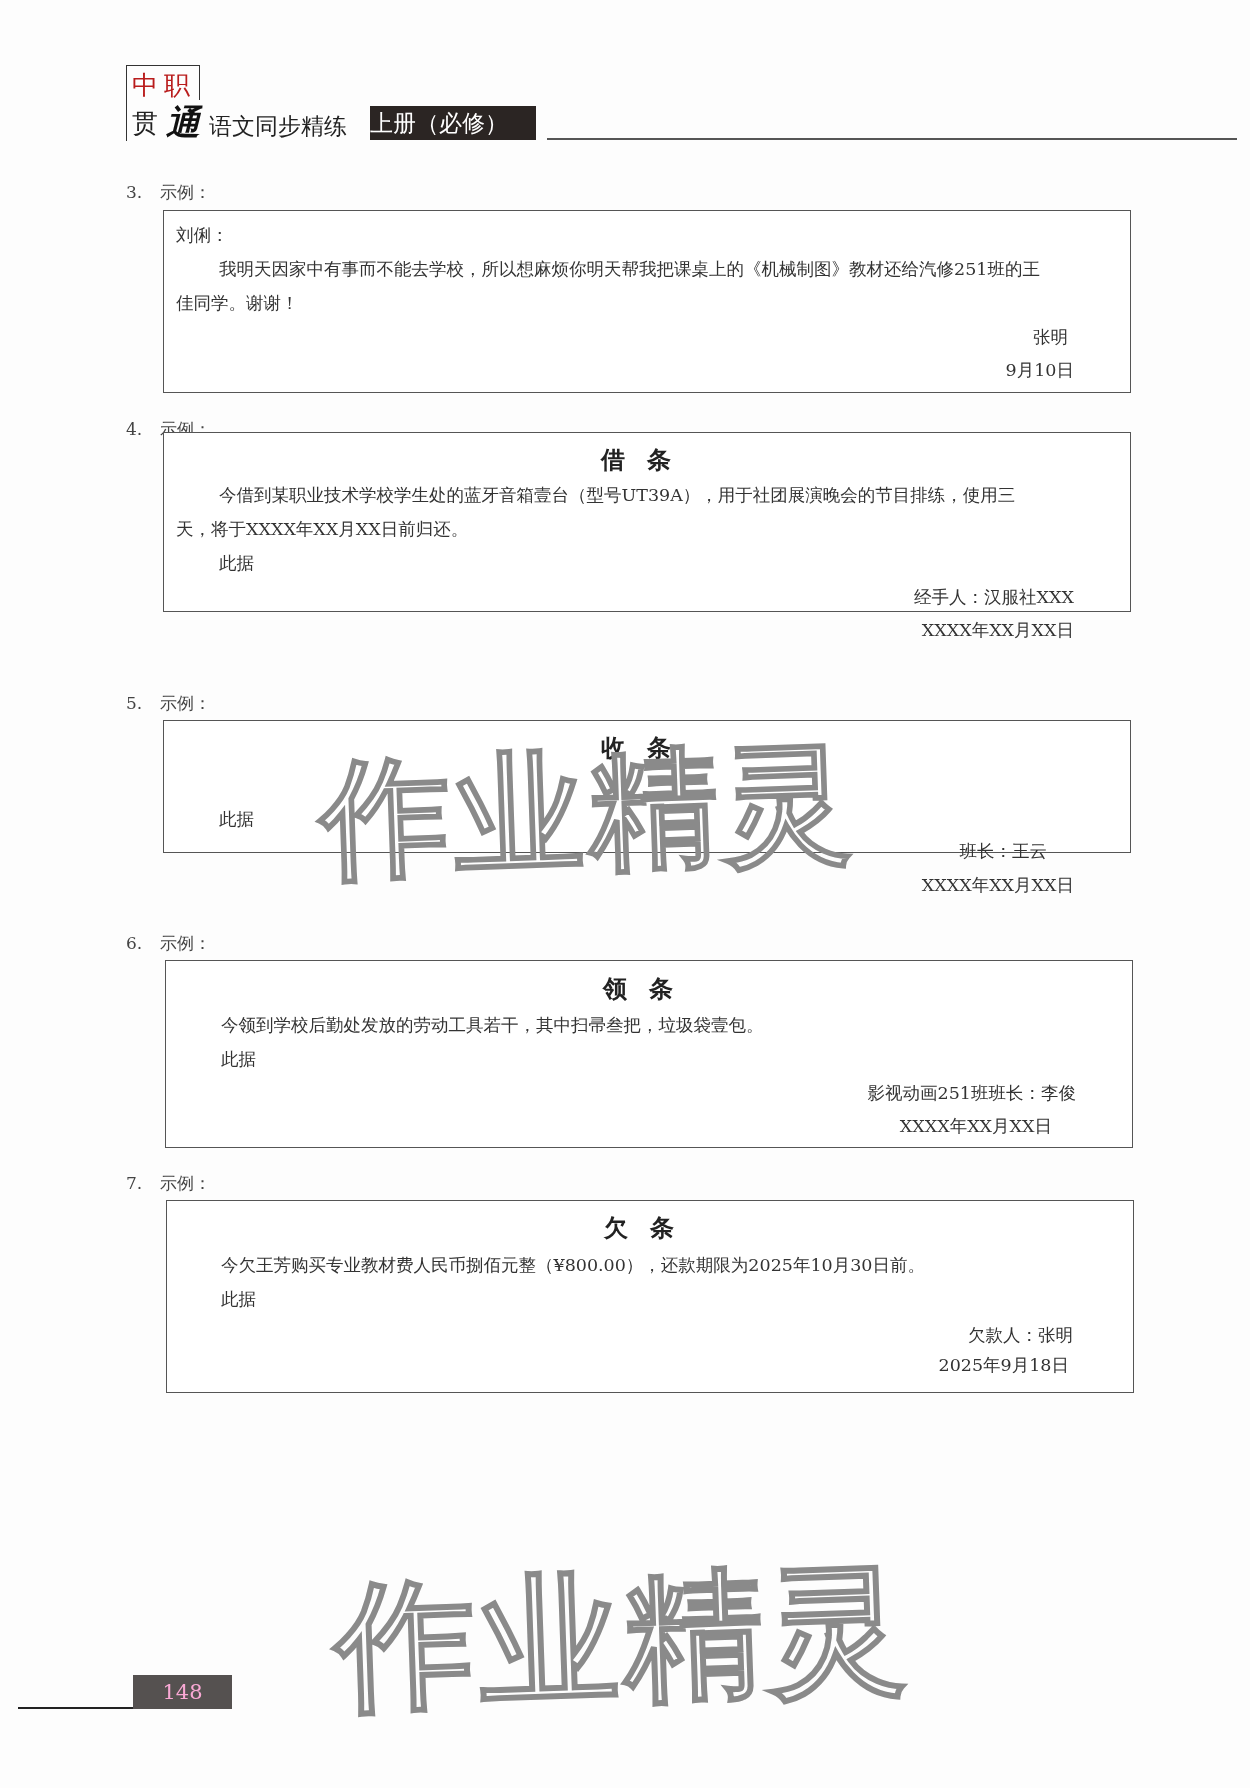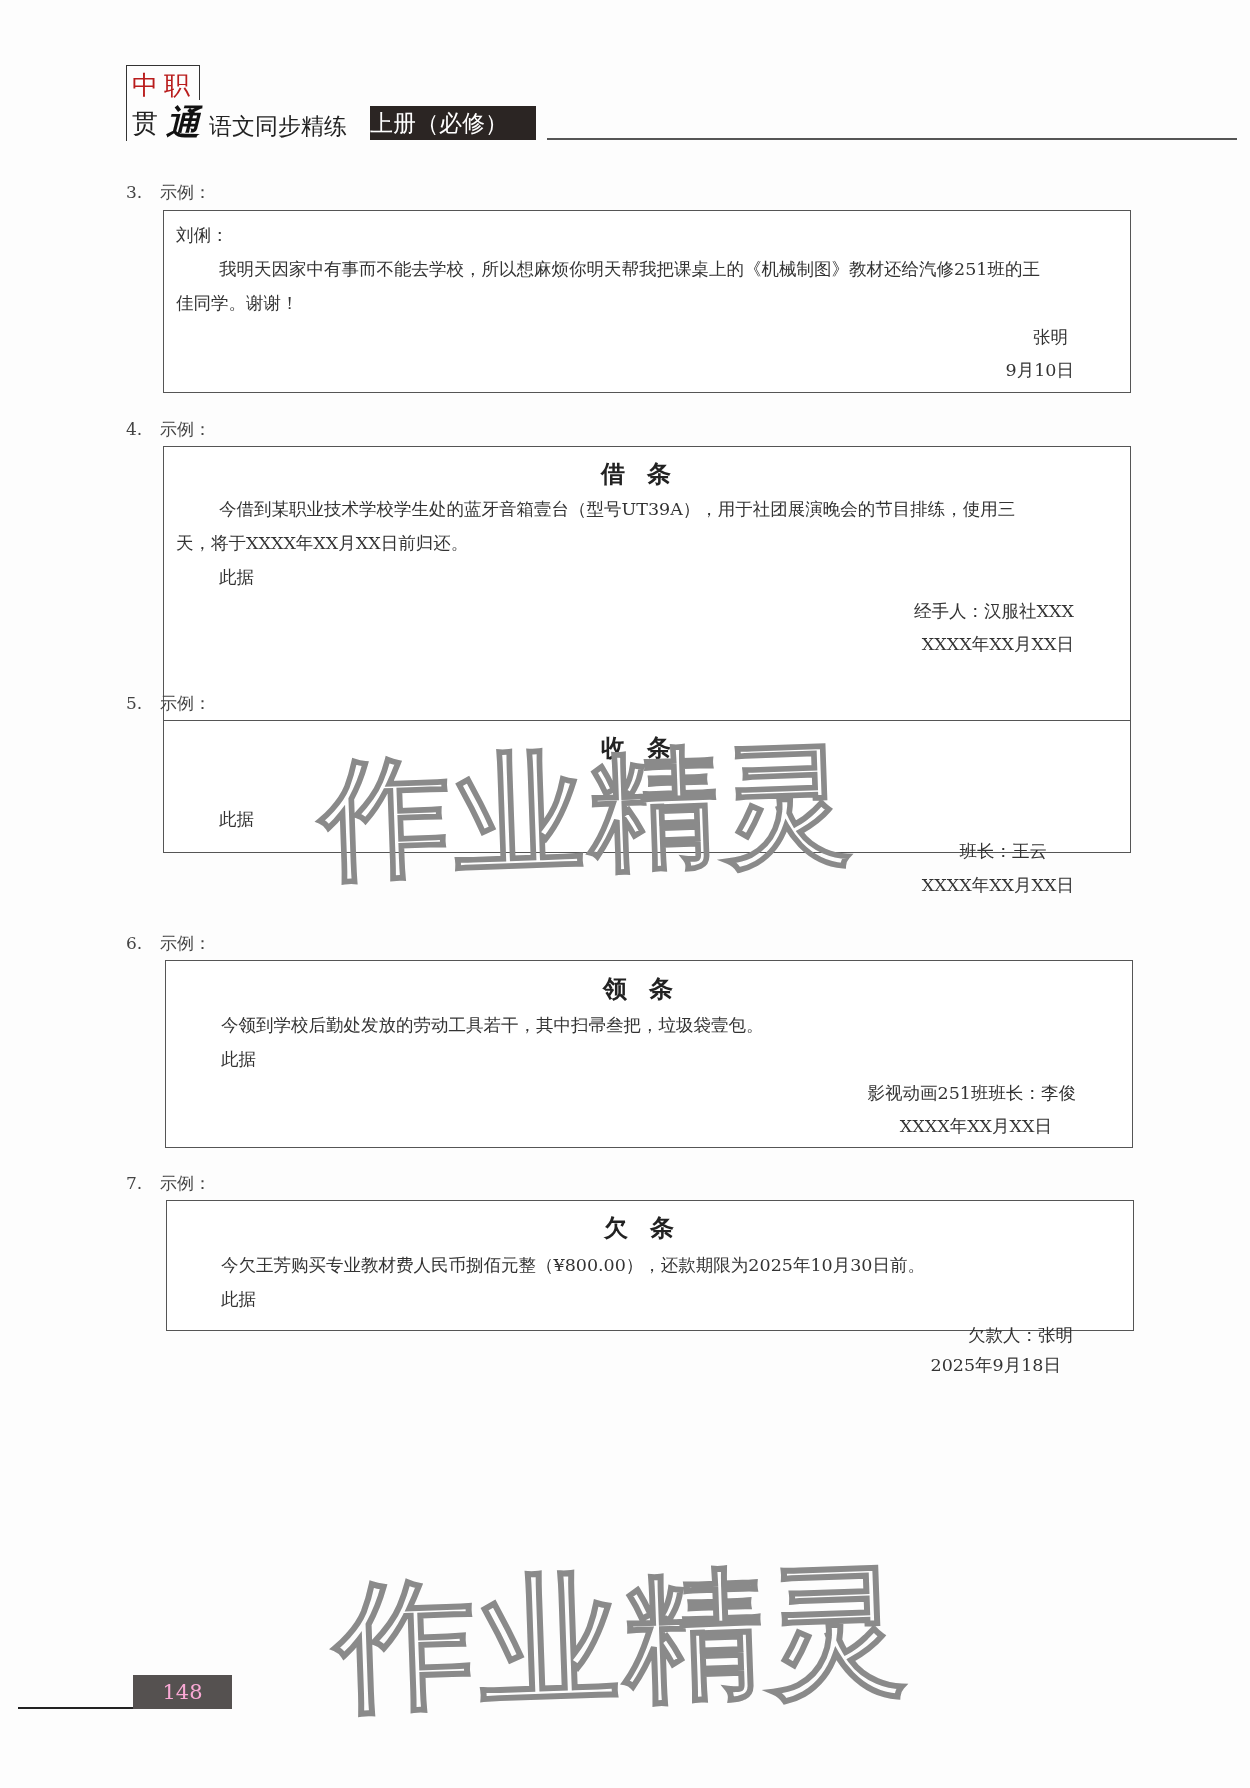--- a/index.html
+++ b/index.html
@@ -48,21 +48,21 @@
   <div class="line" style="left:12px;top:12px;">刘俐：</div>
   <div class="line" style="left:55px;top:46px;">我明天因家中有事而不能去学校，所以想麻烦你明天帮我把课桌上的《机械制图》教材还给汽修251班的王</div>
   <div class="line" style="left:12px;top:80px;">佳同学。谢谢！</div>
   <div class="sig" style="right:62px;top:114px;">张明</div>
   <div class="sig" style="right:56px;top:147px;">9月10日</div>
 </div>
 
 <div class="abs q-label" style="left:126px;top:418px;">
   <span class="q-num">4.</span><span>示例：</span>
 </div>
-<div class="abs note-box" style="top:446px;height:284px;">
+<div class="abs note-box" style="top:432px;height:180px;">
   <div class="note-title" style="top:11px;">借条</div>
   <div class="line" style="left:55px;top:50px;">今借到某职业技术学校学生处的蓝牙音箱壹台（型号UT39A），用于社团展演晚会的节目排练，使用三</div>
   <div class="line" style="left:12px;top:84px;">天，将于XXXX年XX月XX日前归还。</div>
   <div class="line" style="left:55px;top:118px;">此据</div>
   <div class="sig" style="right:56px;top:152px;">经手人：汉服社XXX</div>
   <div class="sig" style="right:56px;top:185px;">XXXX年XX月XX日</div>
 </div>
 
 <div class="abs q-label" style="left:126px;top:692px;">
   <span class="q-num">5.</span><span>示例：</span>
@@ -81,25 +81,25 @@
   <div class="note-title" style="top:12px;">领条</div>
   <div class="line" style="left:55px;top:52px;">今领到学校后勤处发放的劳动工具若干，其中扫帚叁把，垃圾袋壹包。</div>
   <div class="line" style="left:55px;top:86px;">此据</div>
   <div class="sig" style="right:56px;top:120px;">影视动画251班班长：李俊</div>
   <div class="sig" style="right:80px;top:153px;">XXXX年XX月XX日</div>
 </div>
 
 <div class="abs q-label" style="left:126px;top:1172px;">
   <span class="q-num">7.</span><span>示例：</span>
 </div>
-<div class="abs note-box" style="top:1200px;height:131px;left:166px;">
+<div class="abs note-box" style="top:1200px;height:193px;left:166px;">
   <div class="note-title" style="top:11px;">欠条</div>
   <div class="line" style="left:54px;top:52px;">今欠王芳购买专业教材费人民币捌佰元整（¥800.00），还款期限为2025年10月30日前。</div>
   <div class="line" style="left:54px;top:86px;">此据</div>
   <div class="sig" style="right:60px;top:108px;margin-top:14px;">欠款人：张明</div>
-  <div class="sig" style="right:72px;top:152px;margin-left:32px;">2025年9月18日</div>
+  <div class="sig" style="right:64px;top:152px;margin-left:32px;">2025年9月18日</div>
 </div>
 
 <div class="wm" style="left:320px;top:725px;font-size:130px;transform:rotate(-2deg);">作业精灵</div>
 <div class="wm" style="left:335px;top:1545px;font-size:140px;transform:rotate(-2deg);">作业精灵</div>
 
 <div class="abs footer-rule"></div>
 <div class="abs page-num">148</div>
 
 </body></html>

